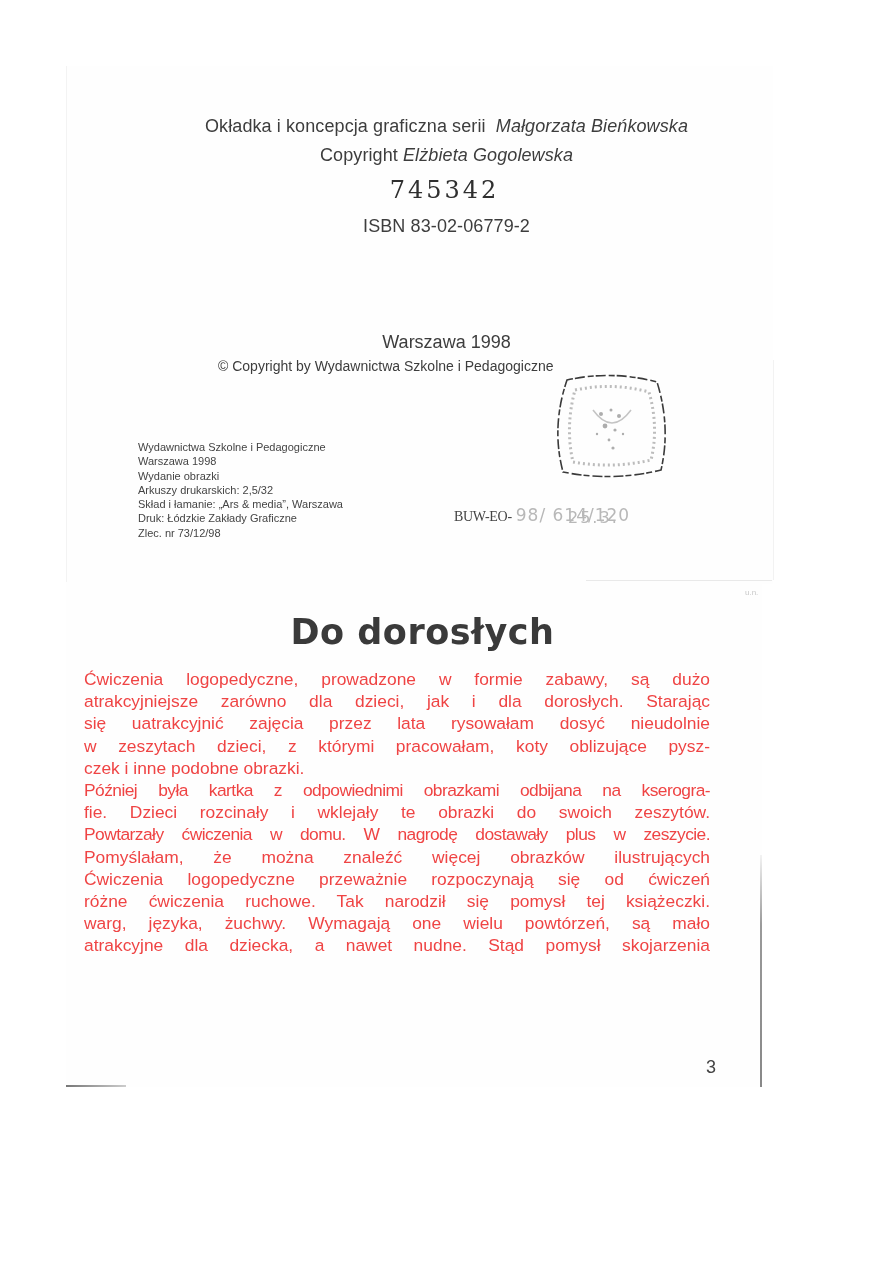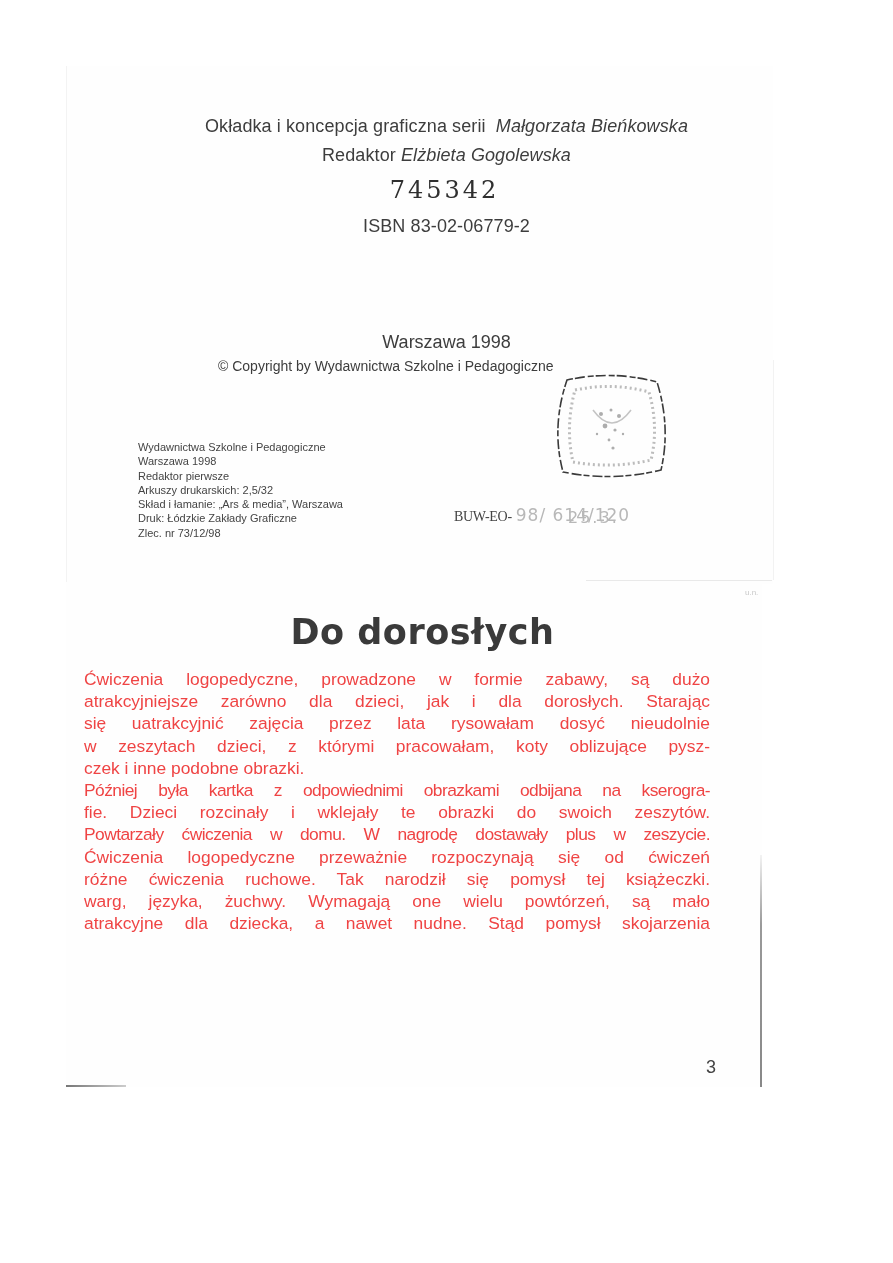--- a/index.html
+++ b/index.html
@@ -178,34 +178,34 @@
 
 <div class="scan-top"></div>
 <div class="scan-bottom"></div>
 
 <div class="credits">
   <span class="line">
     <span>Okładka i koncepcja graficzna serii</span>&nbsp;
     <em>Małgorzata Bieńkowska</em>
   </span>
   <span class="line">
-    <span>Redaktor</span>
+    <span>Copyright</span>
     <em>Elżbieta Gogolewska</em>
   </span>
   <span class="line catalog-num">745342</span>
   <span class="line isbn">ISBN 83-02-06779-2</span>
 </div>
 
 <div class="place-year">Warszawa 1998</div>
 <div class="copyright-line">© Copyright by Wydawnictwa Szkolne i Pedagogiczne</div>
 
 <div class="imprint">
   <div>Wydawnictwa Szkolne i Pedagogiczne</div>
   <div>Warszawa 1998</div>
-  <div>Redaktor pierwsze</div>
+  <div>Wydanie obrazki</div>
   <div>Arkuszy drukarskich: 2,5/32</div>
   <div>Skład i łamanie: „Ars &amp; media”, Warszawa</div>
   <div>Druk: Łódzkie Zakłady Graficzne</div>
   <div>Zlec. nr 73/12/98</div>
 </div>
 
 <div class="stamp">
   <svg width="118" height="106" viewBox="0 0 118 106">
     <path d="M14 6 Q59 -4 104 8 Q118 53 108 96 Q59 108 10 98 Q-2 53 14 6 Z" fill="none" stroke="#3a3a3a" stroke-width="1.6" stroke-dasharray="6 2 10 3"></path>
     <path d="M22 16 Q59 8 96 18 Q106 53 98 86 Q59 95 20 88 Q12 53 22 16 Z" fill="none" stroke="#bcbcbc" stroke-width="3" stroke-dasharray="2 3"></path>
@@ -237,20 +237,21 @@
 
 <div class="body-text">
   <span class="ln">Ćwiczenia logopedyczne, prowadzone w formie zabawy, są dużo</span>
   <span class="ln">atrakcyjniejsze zarówno dla dzieci, jak i dla dorosłych. Starając</span>
   <span class="ln">się uatrakcyjnić zajęcia przez lata rysowałam dosyć nieudolnie</span>
   <span class="ln">w zeszytach dzieci, z którymi pracowałam, koty oblizujące pysz-</span>
   <span class="ln last">czek i inne podobne obrazki.</span>
   <span class="ln cond">Później była kartka z odpowiednimi obrazkami odbijana na kserogra-</span>
   <span class="ln">fie. Dzieci rozcinały i wklejały te obrazki do swoich zeszytów.</span>
   <span class="ln cond">Powtarzały ćwiczenia w domu. W nagrodę dostawały plus w zeszycie.</span>
+  <span class="ln">Pomyślałam, że można znaleźć więcej obrazków ilustrujących</span>
   <span class="ln">Ćwiczenia logopedyczne przeważnie rozpoczynają się od ćwiczeń</span>
   <span class="ln">różne ćwiczenia ruchowe. Tak narodził się pomysł tej książeczki.</span>
   <span class="ln">warg, języka, żuchwy. Wymagają one wielu powtórzeń, są mało</span>
   <span class="ln">atrakcyjne dla dziecka, a nawet nudne. Stąd pomysł skojarzenia</span>
 </div>
 
 <div class="page-number">3</div>
 <div class="right-rule-bottom"></div>
 <div class="bottom-rule"></div>
 

